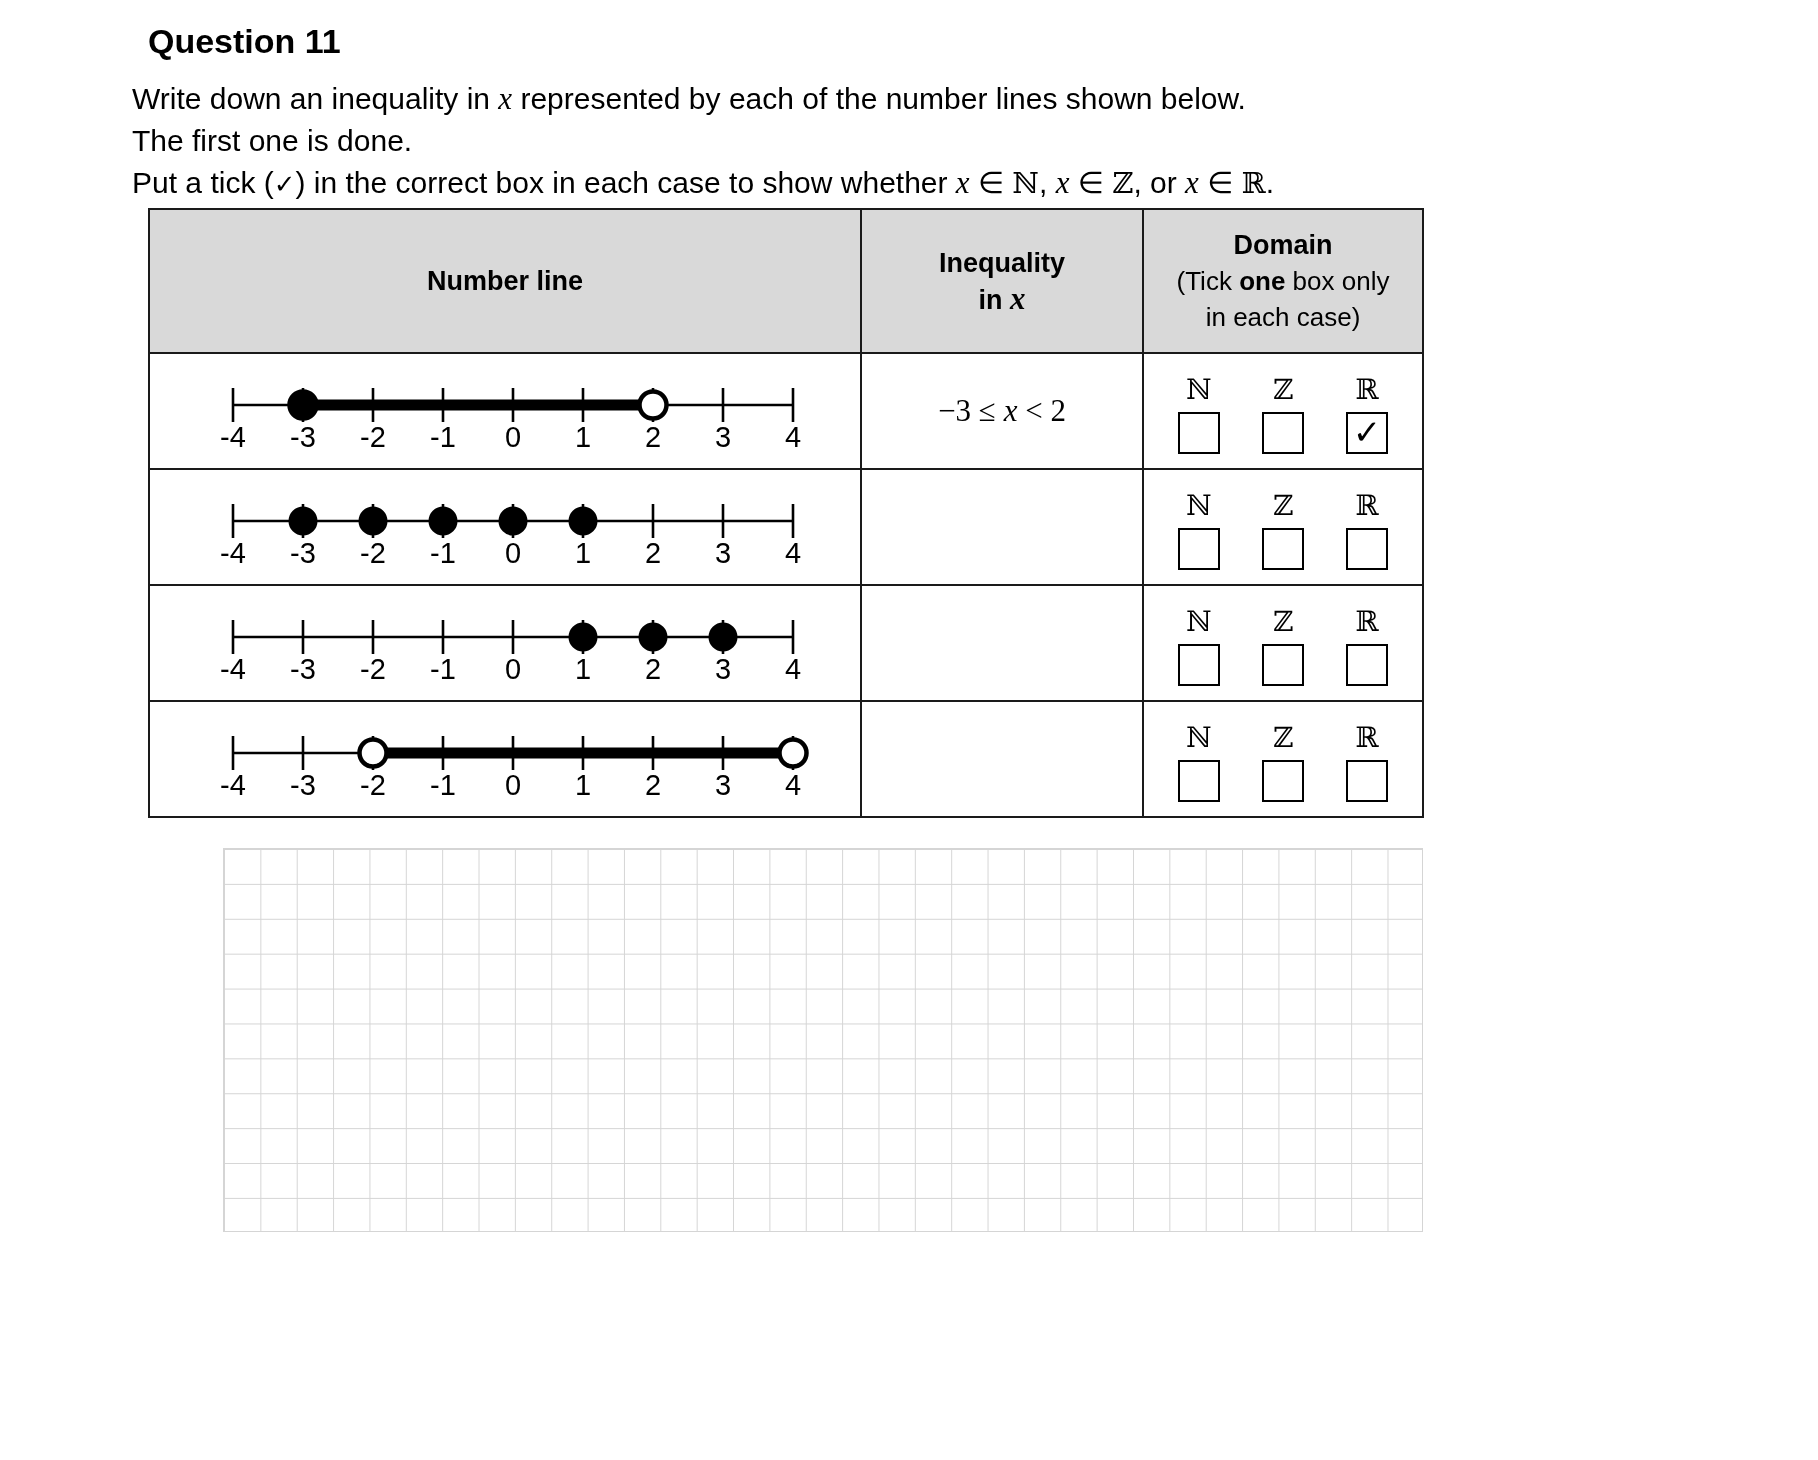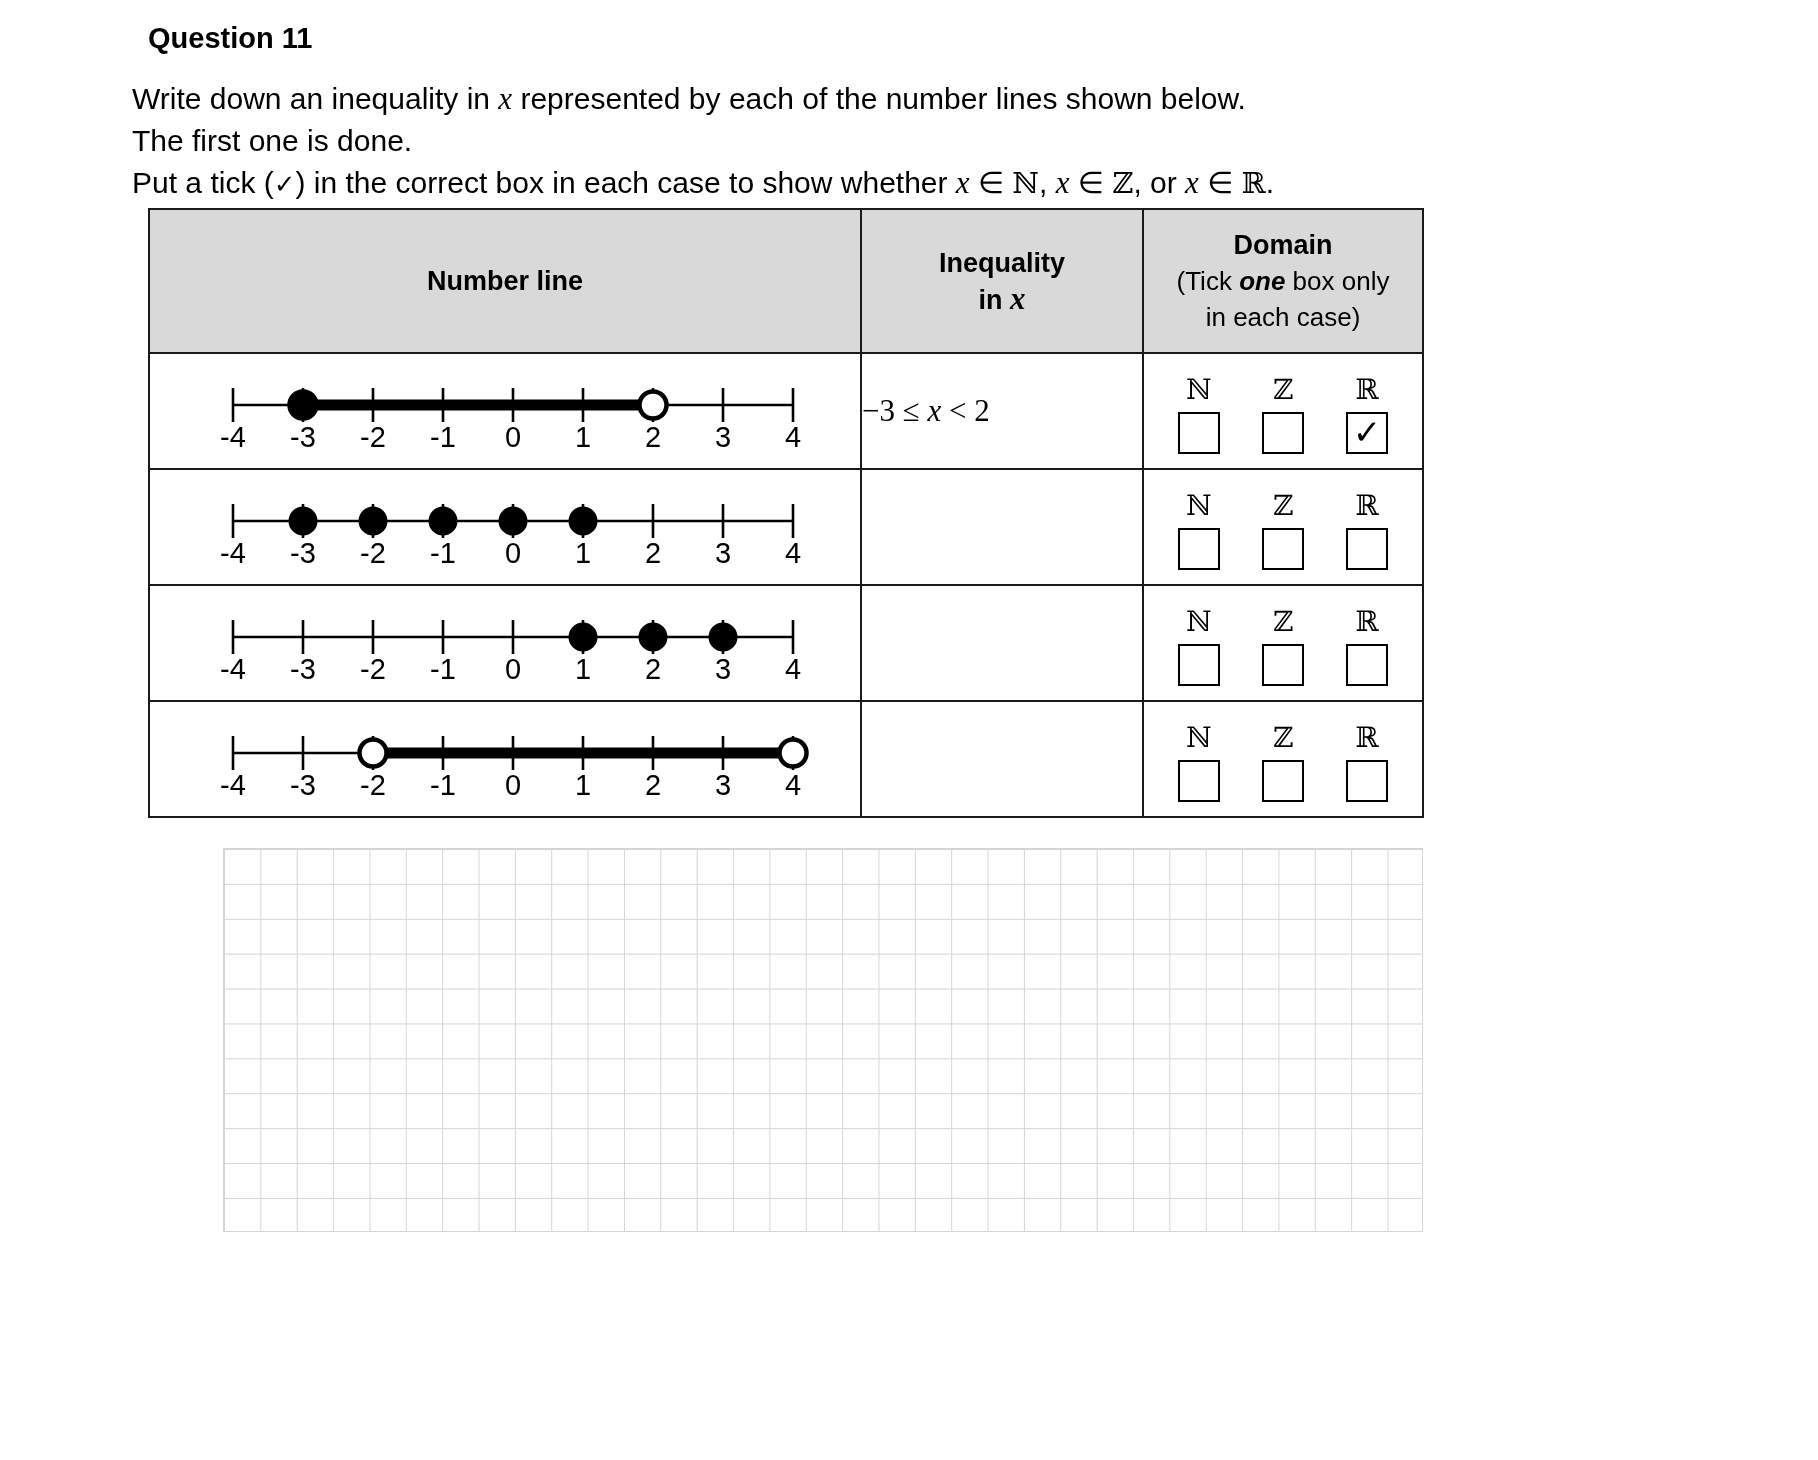--- a/index.html
+++ b/index.html
@@ -25,21 +25,21 @@
 
   
   .qhead {
     position: absolute;
     left: 148px;
     top: 22px;
     width: 1280px;
     display: flex;
     justify-content: space-between;
     align-items: baseline;
-    font-size: 29px;
+    font-size: 34px;
     font-weight: bold;
     letter-spacing: 0px;
   }
 
   
   .instructions {
     position: absolute;
     left: 132px;
     top: 78px;
     width: 1320px;
@@ -84,34 +84,35 @@
     line-height: 36px;
   }
   .col-nl { width: 712px; }
   .col-ineq { width: 282px; }
   .col-dom { width: 280px; }
 
   .hdr-dom-sub {
     font-weight: normal;
     font-size: 26px;
   }
-  .hdr-dom-sub b { font-weight: bold; font-style: italic; }
+  .hdr-dom-sub b { font-weight: bold; }
 
   .row-body td { height: 114px; }
 
   
   .nl-wrap {
     width: 100%;
     display: flex;
     justify-content: center;
     align-items: center;
   }
 
   
   .ineq {
+    text-align: center;
     font-family: "Liberation Serif", serif;
     font-size: 31px;
     white-space: nowrap;
   }
   .ineq .v { font-style: italic; }
 
   
   .dom-cell {
     display: flex;
     justify-content: center;

